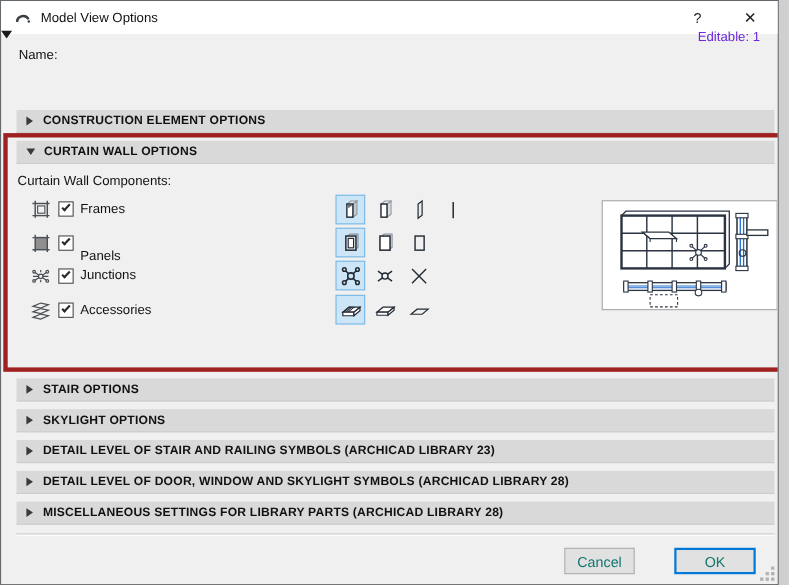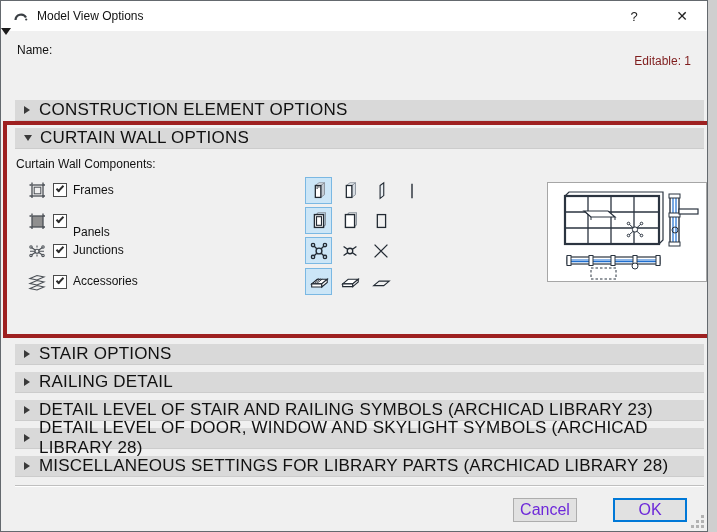--- a/index.html
+++ b/index.html
@@ -12,42 +12,42 @@
   .titlebar{position:absolute;left:0;top:0;right:0;height:30px;background:#ffffff;display:flex;align-items:center;}
   .app-icon{width:16px;height:16px;margin-left:12px;}
   .title-text{margin-left:8px;font-size:12px;color:#111;}
   .tb-btn{position:absolute;top:0;width:46px;height:30px;display:flex;align-items:center;justify-content:center;font-size:13px;color:#222;cursor:default;}
   .tb-help{right:50px;}
   .tb-close{right:2px;font-size:14px;}
   
   .annot-tri{position:absolute;left:0;top:27px;width:0;height:0;border-left:5px solid transparent;border-right:5px solid transparent;border-top:7px solid #1a1a1a;}
   
   .name-label{position:absolute;left:16px;top:42px;font-size:12px;color:#111;}
-  .editable-info{position:absolute;right:16px;top:53px;font-size:12px;color:#7f1d1d;}
+  .editable-info{position:absolute;right:16px;top:25px;font-size:12px;color:#6d28d9;}
   .name-input{position:absolute;left:16px;top:61px;width:685px;height:24px;border:1px solid #7a7a7a;background:#fff;font-size:12px;padding:2px 5px;color:#111;outline:none;}
   
   .sec{position:absolute;left:14px;width:689px;height:21px;background:#d9d9d9;border-bottom:1px solid #cccccc;display:flex;align-items:center;padding-left:9px;cursor:default;}
   .sec .tri-right{width:0;height:0;border-top:4px solid transparent;border-bottom:4px solid transparent;border-left:6px solid #3a3a3a;margin-right:9px;}
   .sec .tri-down{width:0;height:0;border-left:4px solid transparent;border-right:4px solid transparent;border-top:6px solid #3a3a3a;margin-right:8px;}
-  .sec .sec-label{font-size:17px;font-weight:normal;color:#111;letter-spacing:.2px;}
+  .sec .sec-label{font-size:11px;font-weight:bold;color:#111;letter-spacing:.2px;}
   
   .red-box{position:absolute;left:2px;top:120px;width:711px;height:217px;border:4px solid #9e2020;pointer-events:none;}
   .components-label{position:absolute;left:15px;top:156px;font-size:12px;color:#111;}
   
   .row-icon{position:absolute;width:20px;height:20px;left:26px;}
   .checkbox{position:absolute;left:52px;width:14px;height:14px;background:#fff;border:1px solid #4a4a4a;}
   .checkbox .check{position:absolute;left:2px;top:2px;width:8px;height:4px;border-left:2px solid #2b2b2b;border-bottom:2px solid #2b2b2b;transform:rotate(-47deg);}
   .row-label{position:absolute;left:72px;font-size:12px;color:#111;}
   .opt-btn{position:absolute;width:27px;height:27px;display:flex;align-items:center;justify-content:center;border:1px solid transparent;background:transparent;padding:0;cursor:default;}
   .opt-btn.selected{background:#cce6f7;border:1px solid #7ab8e3;}
   
   .preview{position:absolute;left:546px;top:181px;width:160px;height:100px;background:#ffffff;border:1px solid #a6a6a6;}
   
   .separator{position:absolute;left:14px;top:484px;width:689px;height:2px;border-top:1px solid #bfbfbf;border-bottom:1px solid #ffffff;}
-  .btn{position:absolute;top:497px;height:24px;background:#e1e1e1;border:1px solid #adadad;font-size:16px;color:#6d28d9;display:flex;align-items:center;justify-content:center;cursor:default;}
+  .btn{position:absolute;top:497px;height:24px;background:#e1e1e1;border:1px solid #adadad;font-size:13px;color:#0f766e;display:flex;align-items:center;justify-content:center;cursor:default;}
   .btn-cancel{left:512px;width:64px;}
   .btn-ok{left:612px;width:74px;border:2px solid #0078d7;background:#e1e1e1;}
   .resize-grip{position:absolute;right:3px;bottom:3px;width:13px;height:13px;}
   .resize-grip i{position:absolute;width:3px;height:3px;background:#b2b2b2;}
 </style>
 </head>
 <body>
 
 <div class="dialog">
 
@@ -264,21 +264,21 @@
   </div>
 
   <div class="red-box"></div>
 
   <div class="sec" style="top:343px">
     <span class="tri-right"></span>
     <span class="sec-label">STAIR OPTIONS</span>
   </div>
   <div class="sec" style="top:371px">
     <span class="tri-right"></span>
-    <span class="sec-label">RAILING DETAIL</span>
+    <span class="sec-label">SKYLIGHT OPTIONS</span>
   </div>
   <div class="sec" style="top:399px">
     <span class="tri-right"></span>
     <span class="sec-label">DETAIL LEVEL OF STAIR AND RAILING SYMBOLS (ARCHICAD LIBRARY 23)</span>
   </div>
   <div class="sec" style="top:427px">
     <span class="tri-right"></span>
     <span class="sec-label">DETAIL LEVEL OF DOOR, WINDOW AND SKYLIGHT SYMBOLS (ARCHICAD LIBRARY 28)</span>
   </div>
   <div class="sec" style="top:455px">

